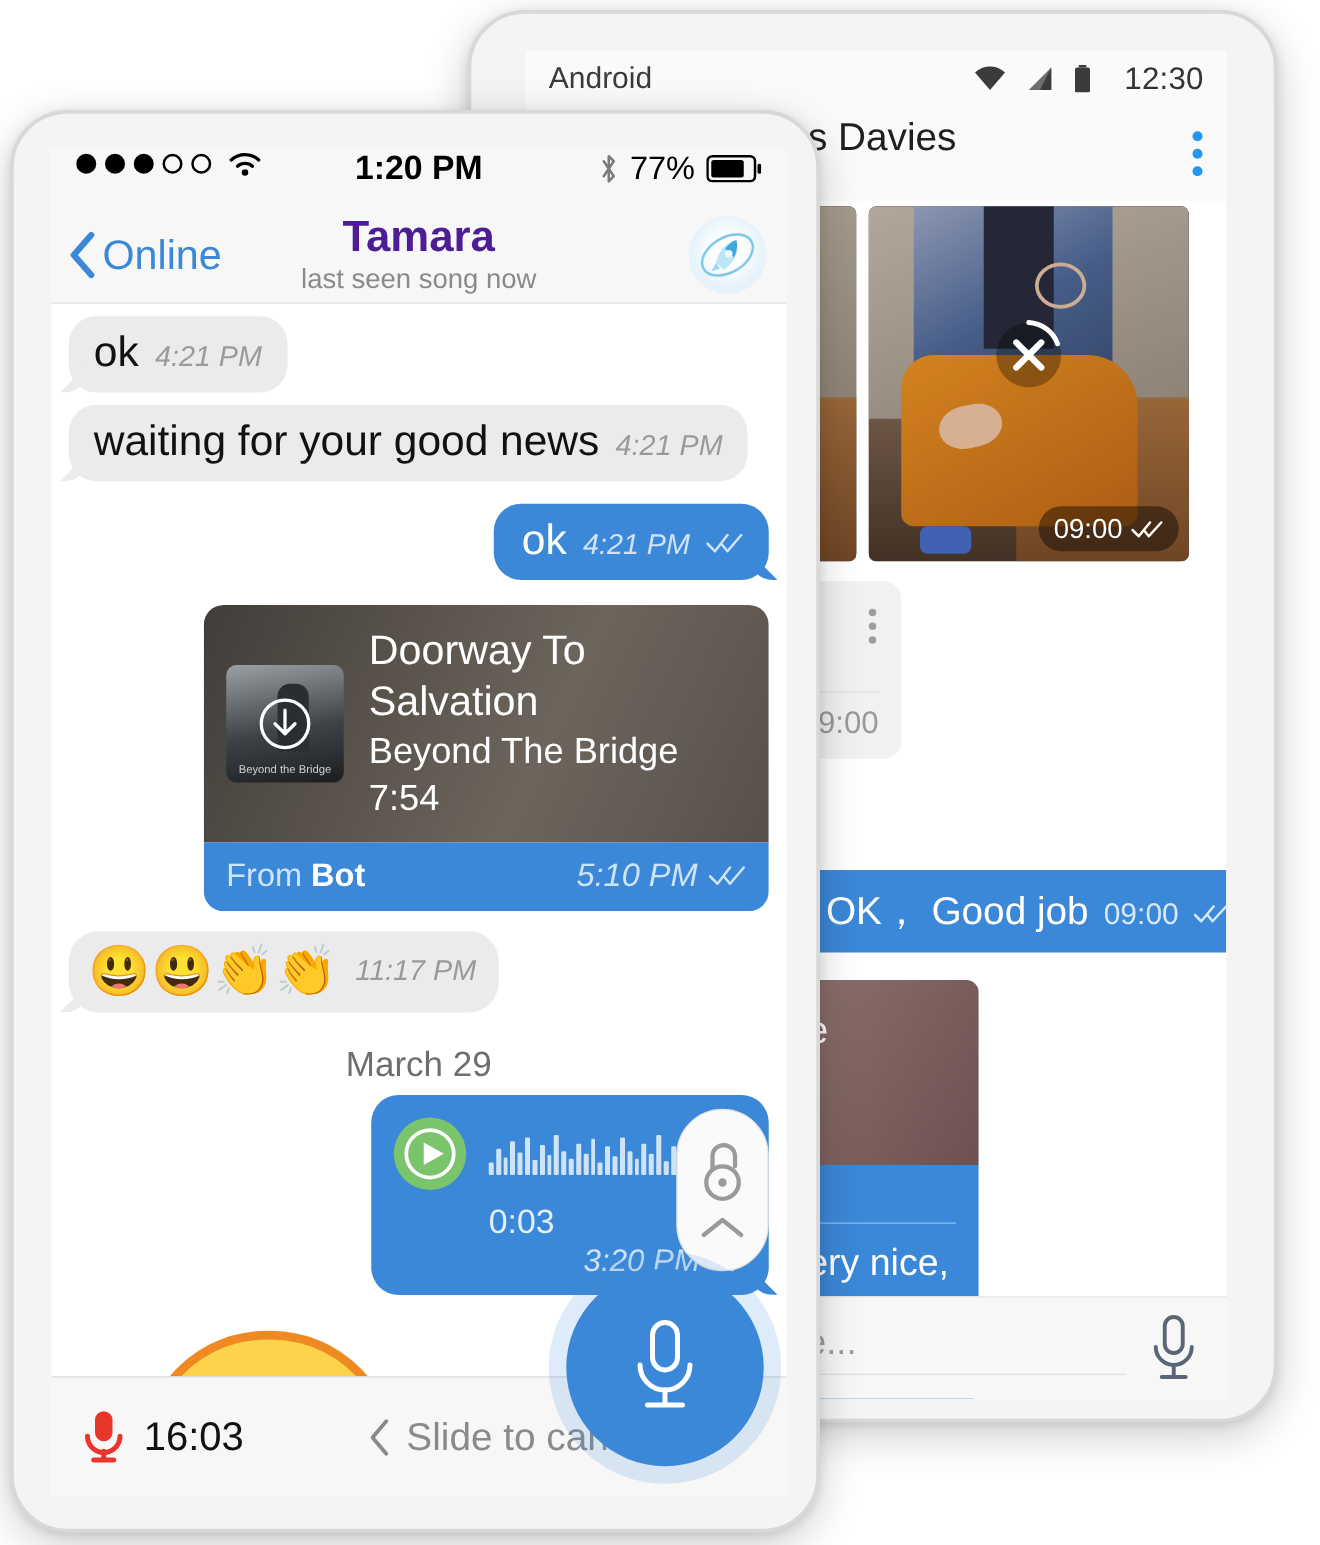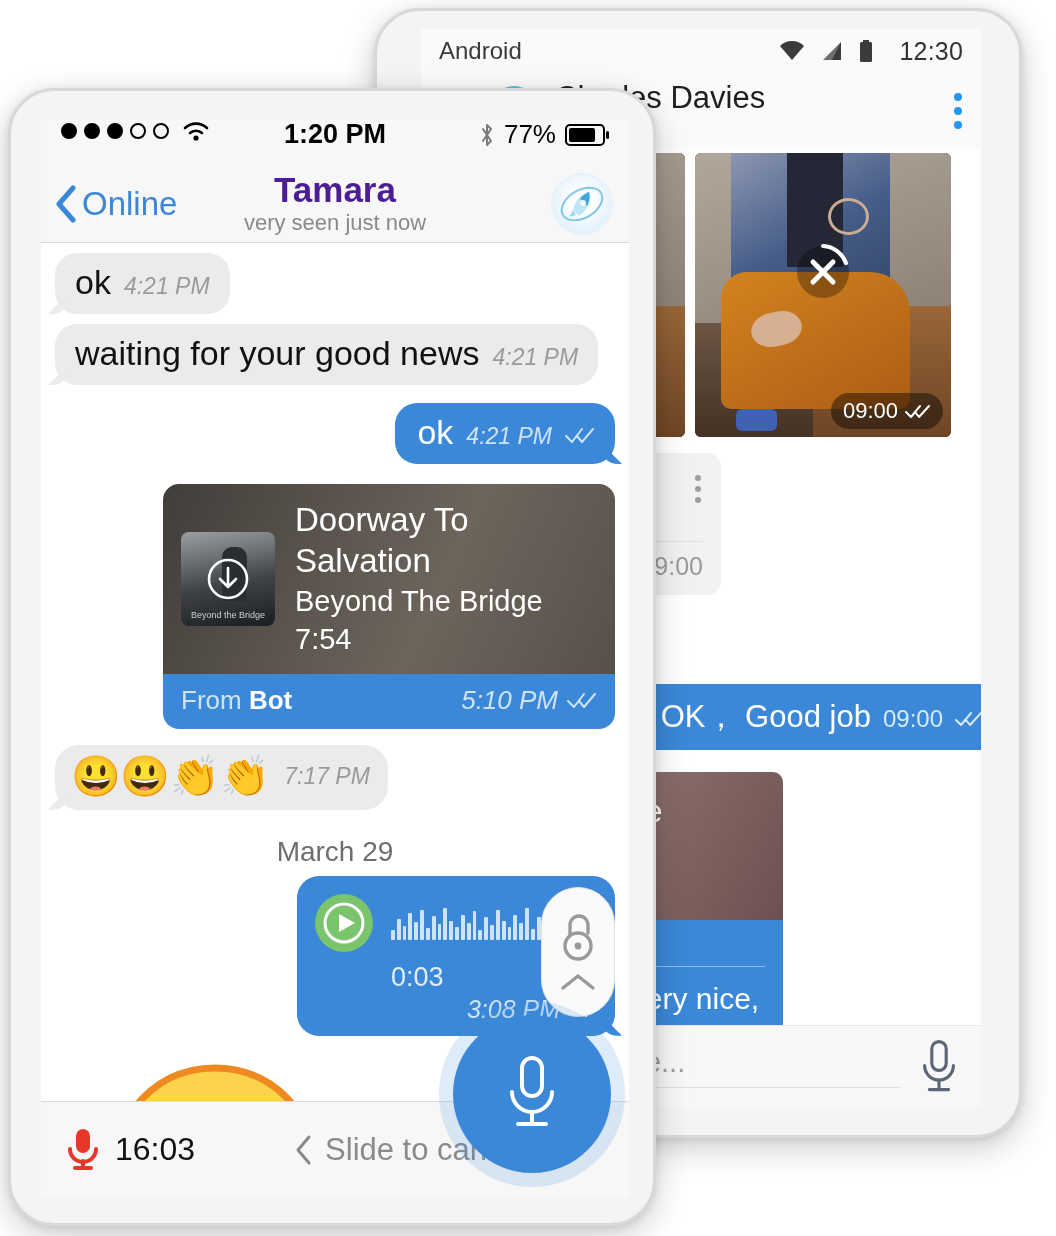--- a/index.html
+++ b/index.html
@@ -17,21 +17,21 @@
     border-radius: 46px;
     background: #f4f4f4;
     border: 3px solid #d8d8d8;
     box-shadow: 0 10px 34px rgba(0,0,0,.20), 0 2px 8px rgba(0,0,0,.10);
     overflow: hidden;
   }
   .screen { position: absolute; background:#fff; overflow: hidden; }
 
   
   #phone-android { left: 374px; top: 8px; width: 648px; height: 1130px; }
-  #android-screen { left: 44px; top: 18px; width: 560px; height: 1078px; }
+  #android-screen { left: 44px; top: 30px; width: 560px; height: 1078px; }
 
   
   #phone-ios { left: 8px; top: 88px; width: 648px; height: 1138px; z-index: 5; }
   #ios-screen { left: 30px; top: 28px; width: 588px; height: 1078px; }
 
   
   .a-status {
     height: 44px; background:#fafafa; display:flex; align-items:center;
     padding: 0 18px; color:#3b3b3b; font-size:24px;
   }
@@ -506,21 +506,21 @@
 
       <div class="i-navbar">
         <span class="i-back">
           <svg width="22" height="38" viewBox="0 0 22 38">
             <path d="M18 3 L4 19 L18 35" fill="none" stroke="#3b88d8" stroke-width="5" stroke-linecap="round" stroke-linejoin="round"></path>
           </svg>
           <span>Online</span>
         </span>
         <span class="i-titlewrap">
           <span class="i-title">Tamara</span>
-          <div class="i-subtitle">very seen just now</div>
+          <div class="i-subtitle">last seen song now</div>
         </span>
         <span class="i-avatar">
           <svg width="52" height="52" viewBox="0 0 52 52">
             <ellipse cx="26" cy="26" rx="22" ry="14" fill="none" stroke="#7fc8e8" stroke-width="2" transform="rotate(-30 26 26)"></ellipse>
             <path d="M33 14 C36 20 33 31 23 38 L17 32 C19 21 27 15 33 14 Z" fill="#bfe6f6"></path>
             <path d="M33 14 C30 15 27 17 24 21 L31 28 C34 23 34 17 33 14 Z" fill="#3fa9dd"></path>
             <circle cx="27" cy="25" r="3" fill="#eef8fd"></circle>
             <path d="M17 32 L13 39 L20 37 Z" fill="#9ed8ef"></path>
           </svg>
         </span>
@@ -575,21 +575,21 @@
               <svg width="30" height="18" viewBox="0 0 30 18">
                 <path d="M1 10 L7 16 L17 3 M12 10 L17 16 L28 3" fill="none" stroke="#cfe3f7" stroke-width="2" stroke-linecap="round" stroke-linejoin="round"></path>
               </svg>
             </span>
           </div>
         </div>
 
         <div class="row-in" style="margin-top:16px">
           <span class="emoji-bub">
             <span>😃😃👏👏</span>
-            <span class="t">7:17 PM</span>
+            <span class="t">11:17 PM</span>
           </span>
         </div>
 
         <div class="date-sep">March 29</div>
 
         <div class="voice-bub">
           <div class="voice-top">
             <svg class="voice-play" viewBox="0 0 62 62">
               <circle cx="31" cy="31" r="29" fill="#7ac46b"></circle>
               <circle cx="31" cy="31" r="19" fill="none" stroke="#fff" stroke-width="3"></circle>
@@ -629,21 +629,21 @@
               <span style="height:76%"></span>
                 <span style="height:48%"></span>
                 <span style="height:90%"></span>
               <span style="height:34%"></span>
                 <span style="height:64%"></span>
                 <span style="height:42%"></span>
             </div>
           </div>
           <div class="voice-dur">0:03</div>
           <div class="voice-meta">
-            <span>3:08 PM</span>
+            <span>3:20 PM</span>
             <svg width="30" height="18" viewBox="0 0 30 18">
               <path d="M1 10 L7 16 L17 3 M12 10 L17 16 L28 3" fill="none" stroke="#cfe3f7" stroke-width="2" stroke-linecap="round" stroke-linejoin="round"></path>
             </svg>
           </div>
         </div>
 
         <div class="sticker-wrap">
           <svg width="330" height="280" viewBox="0 0 330 280">
             <ellipse cx="160" cy="252" rx="120" ry="20" fill="none" stroke="#8fc7ef" stroke-width="2"></ellipse>
             <path d="M160 18 C92 18 52 78 52 148 C52 210 98 248 160 248 C222 248 268 210 268 148 C268 78 228 18 160 18 Z" fill="#fcd34a" stroke="#ef8a22" stroke-width="7"></path>

